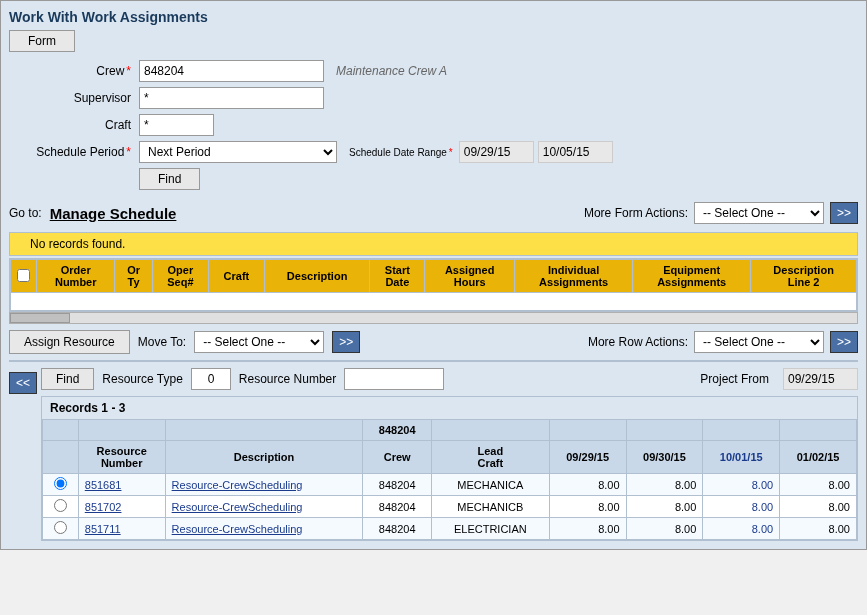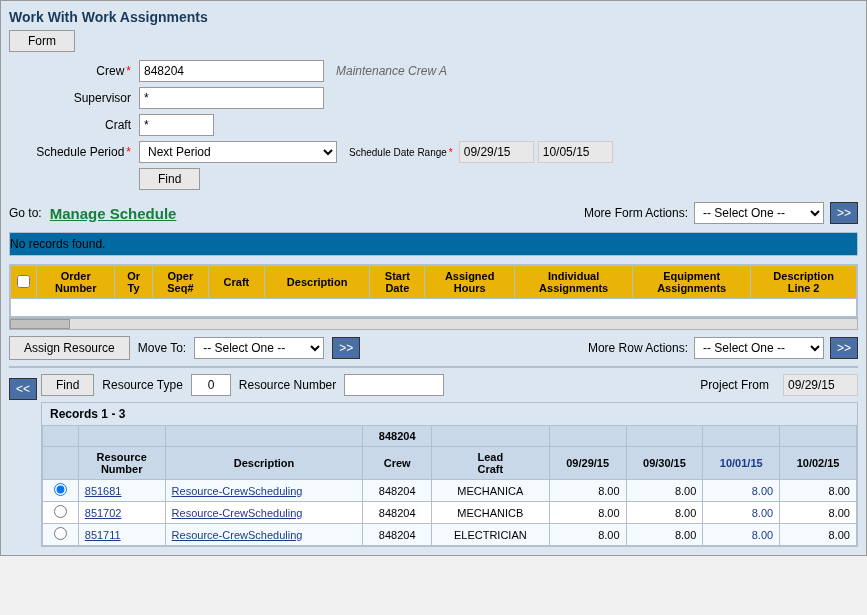--- a/index.html
+++ b/index.html
@@ -98,21 +98,21 @@
     }
     .goto-left {
       display: flex;
       align-items: center;
       gap: 8px;
     }
     .goto-label {
       font-size: 12px;
     }
     .manage-link {
-      color: #15803d;
+      color: #000000;
       font-size: 15px;
       font-weight: bold;
       text-decoration: underline;
       cursor: pointer;
     }
     .goto-right {
       display: flex;
       align-items: center;
       gap: 6px;
       font-size: 12px;
@@ -128,24 +128,24 @@
     .nav-arrow-btn {
       background: #4a6fa5;
       color: #fff;
       border: 1px solid #333;
       padding: 2px 6px;
       cursor: pointer;
       font-size: 12px;
       height: 22px;
     }
     .no-records-bar {
-      background: #0369a1;
-      padding: 4px 0;
-      font-size: 12px;
-      margin-bottom: 8px;
+      background: #fde047;
+      padding: 4px 20px;
+      font-size: 12px;
+      margin-bottom: 2px;
       border: 1px solid #b0c0d0;
     }
     .table-container {
       background: #fff;
       border: 1px solid #b0c0d0;
       margin-bottom: 0;
       overflow-x: auto;
     }
     .work-table {
       width: 100%;
@@ -492,21 +492,21 @@
               </tr>
               <tr>
                 <th></th>
                 <th>Resource<br>Number</th>
                 <th>Description</th>
                 <th>Crew</th>
                 <th>Lead<br>Craft</th>
                 <th>09/29/15</th>
                 <th>09/30/15</th>
                 <th style="color:#1a3a8c;">10/01/15</th>
-                <th>10/02/15</th>
+                <th>01/02/15</th>
               </tr>
             </thead>
             <tbody id="resource-table-body">
             <tr class="row-even">
       <td class="center-align">
         <input type="radio" name="resource-select" class="radio-input" checked="" style="">
       </td>
       <td class="left-align">
         <a class="resource-link">851681</a>
       </td>

